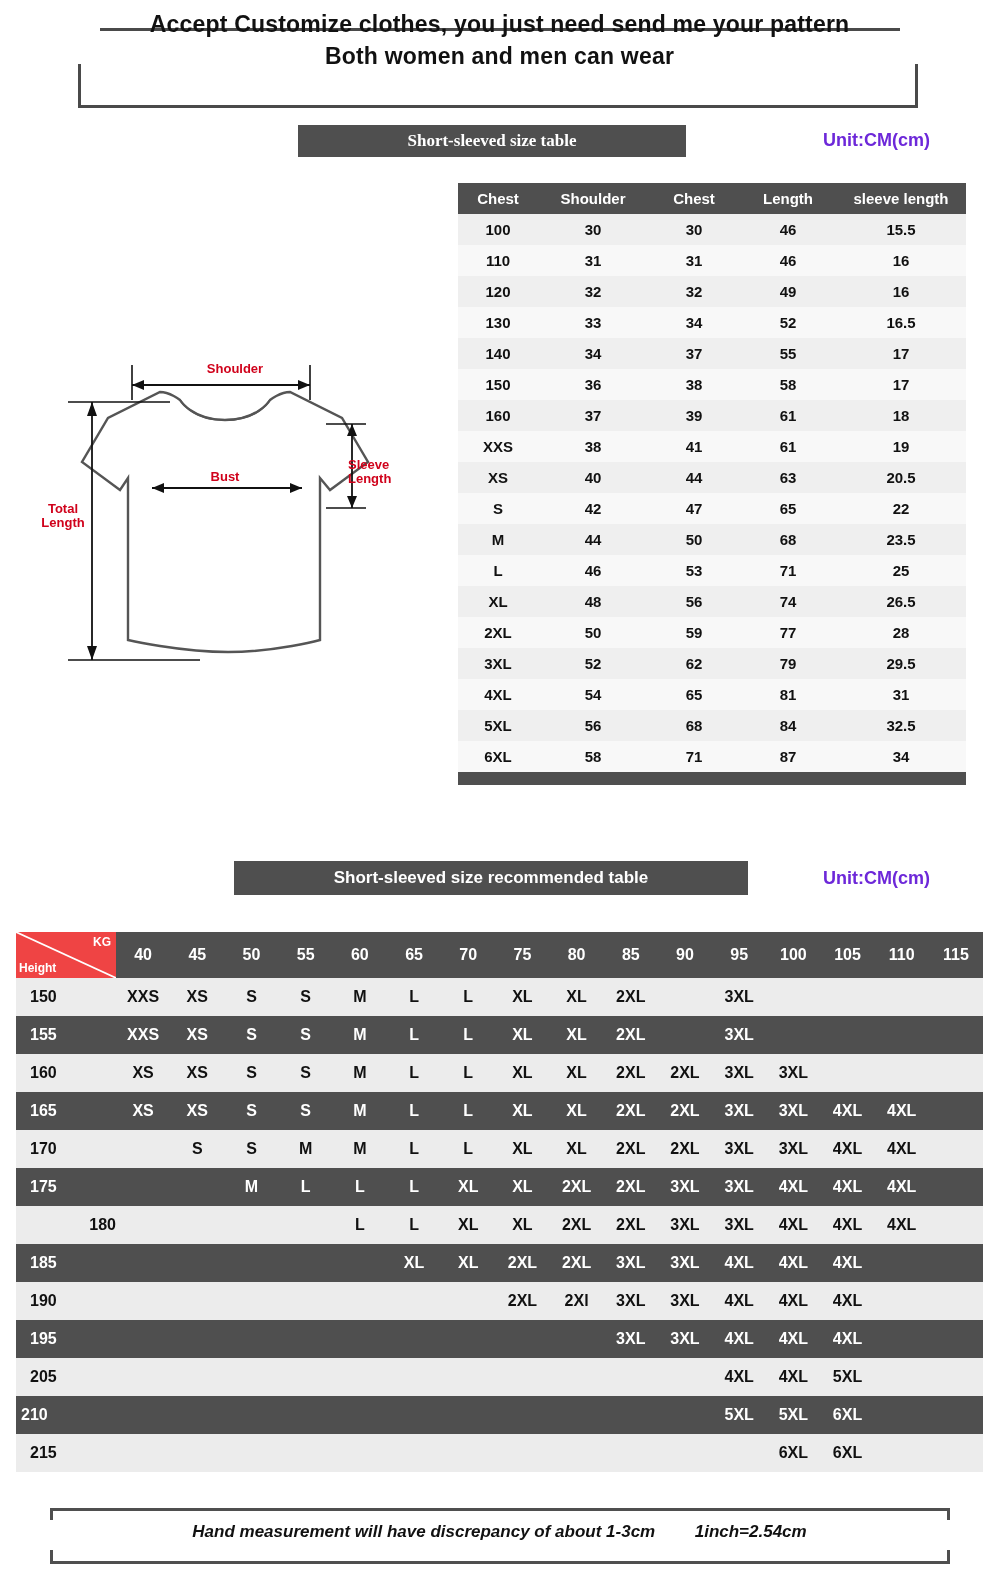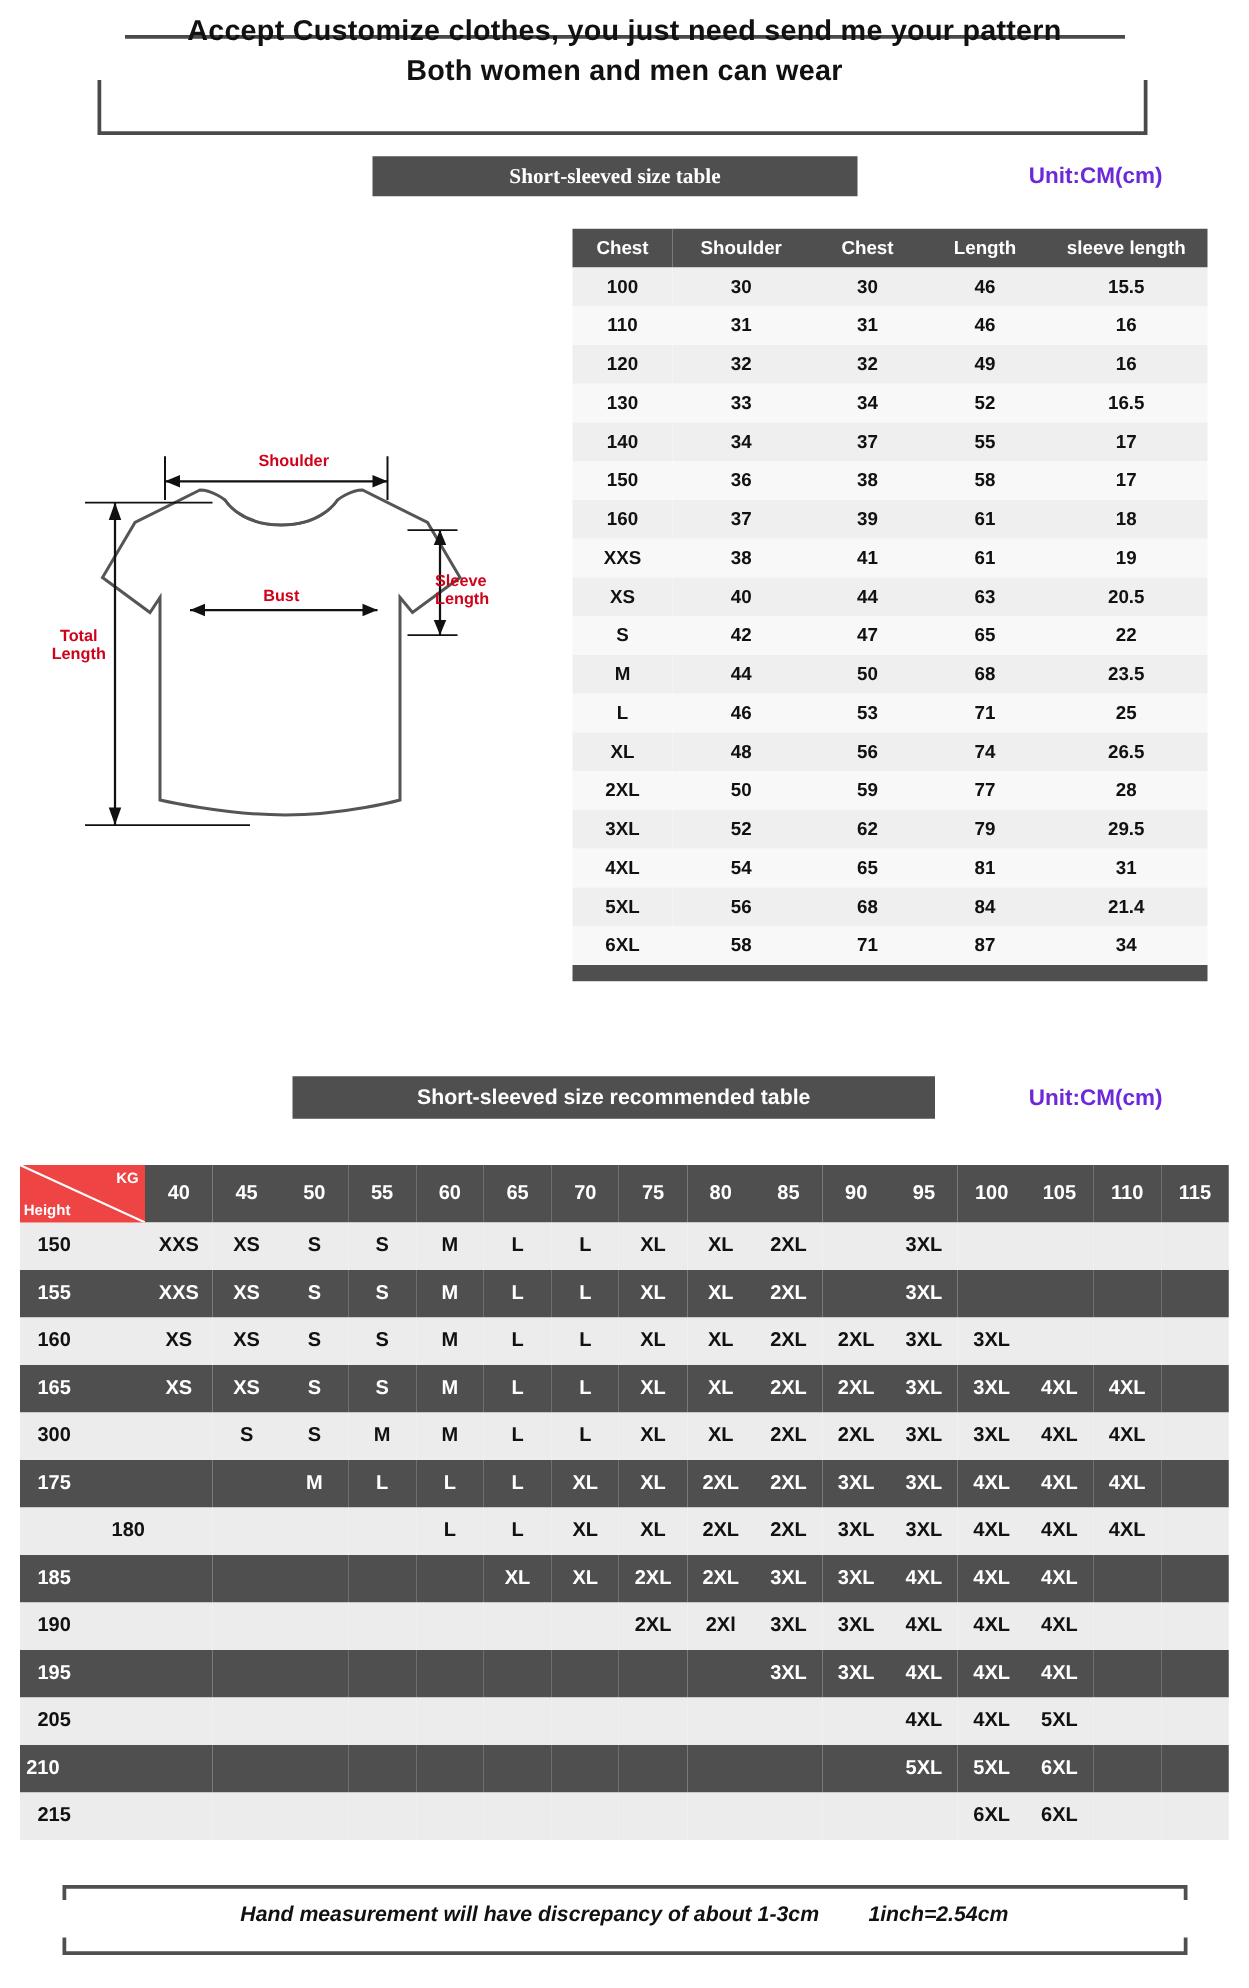--- a/index.html
+++ b/index.html
@@ -275,21 +275,21 @@
         <td class="col-shoulder">54</td>
         <td class="col-chest">65</td>
         <td class="col-length">81</td>
         <td class="col-sleeve">31</td>
       </tr>
       <tr>
         <td class="col-size">5XL</td>
         <td class="col-shoulder">56</td>
         <td class="col-chest">68</td>
         <td class="col-length">84</td>
-        <td class="col-sleeve">21.4</td>
+        <td class="col-sleeve">32.5</td>
       </tr>
       <tr>
         <td class="col-size">6XL</td>
         <td class="col-shoulder">58</td>
         <td class="col-chest">71</td>
         <td class="col-length">87</td>
         <td class="col-sleeve">34</td>
       </tr>
     </tbody>
   <tfoot>
@@ -401,21 +401,21 @@
         <td>XL</td>
         <td>2XL</td>
         <td>2XL</td>
         <td>3XL</td>
         <td>3XL</td>
         <td>4XL</td>
         <td>4XL</td>
         <td></td>
       </tr>
       <tr class="light">
-        <td class="hcell" style="text-align: left; padding-left: 14px;">300</td>
+        <td class="hcell" style="text-align: left; padding-left: 14px;">170</td>
         <td></td>
         <td>S</td>
         <td>S</td>
         <td>M</td>
         <td>M</td>
         <td>L</td>
         <td>L</td>
         <td>XL</td>
         <td>XL</td>
         <td>2XL</td>

